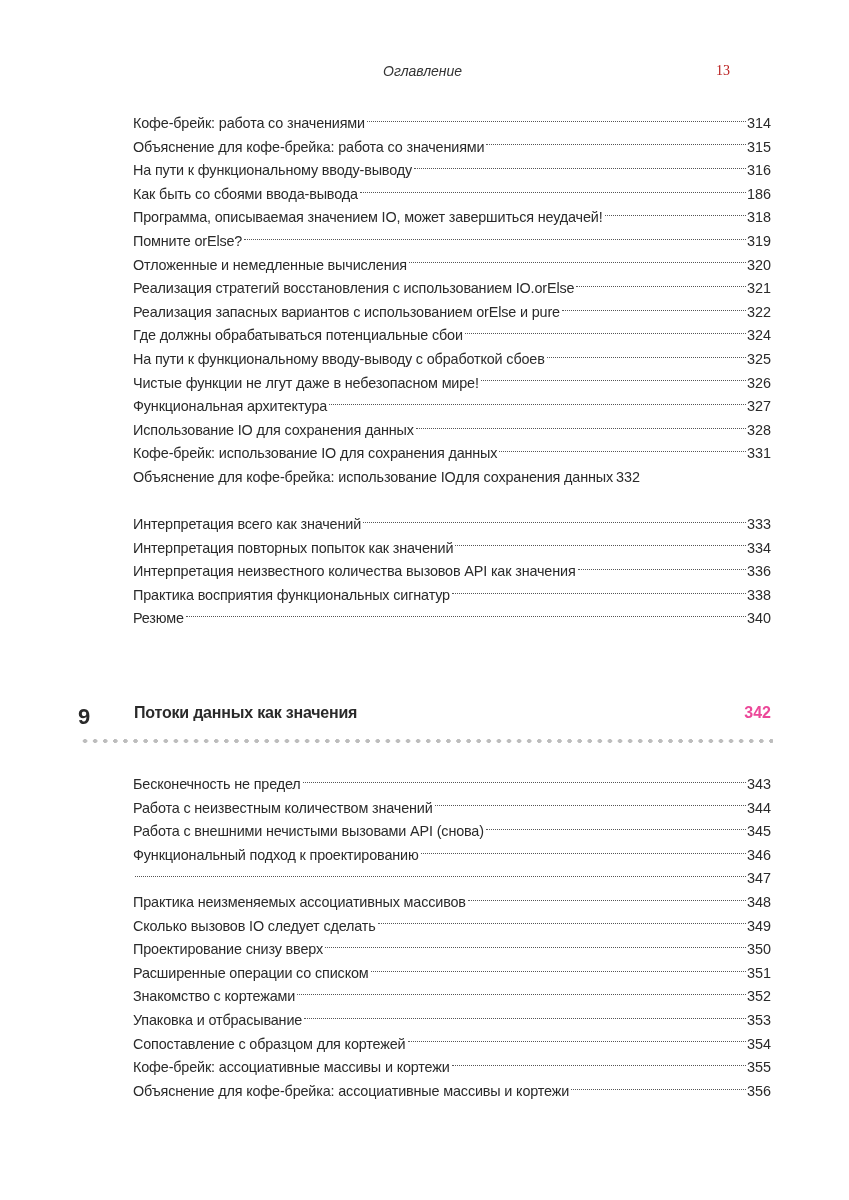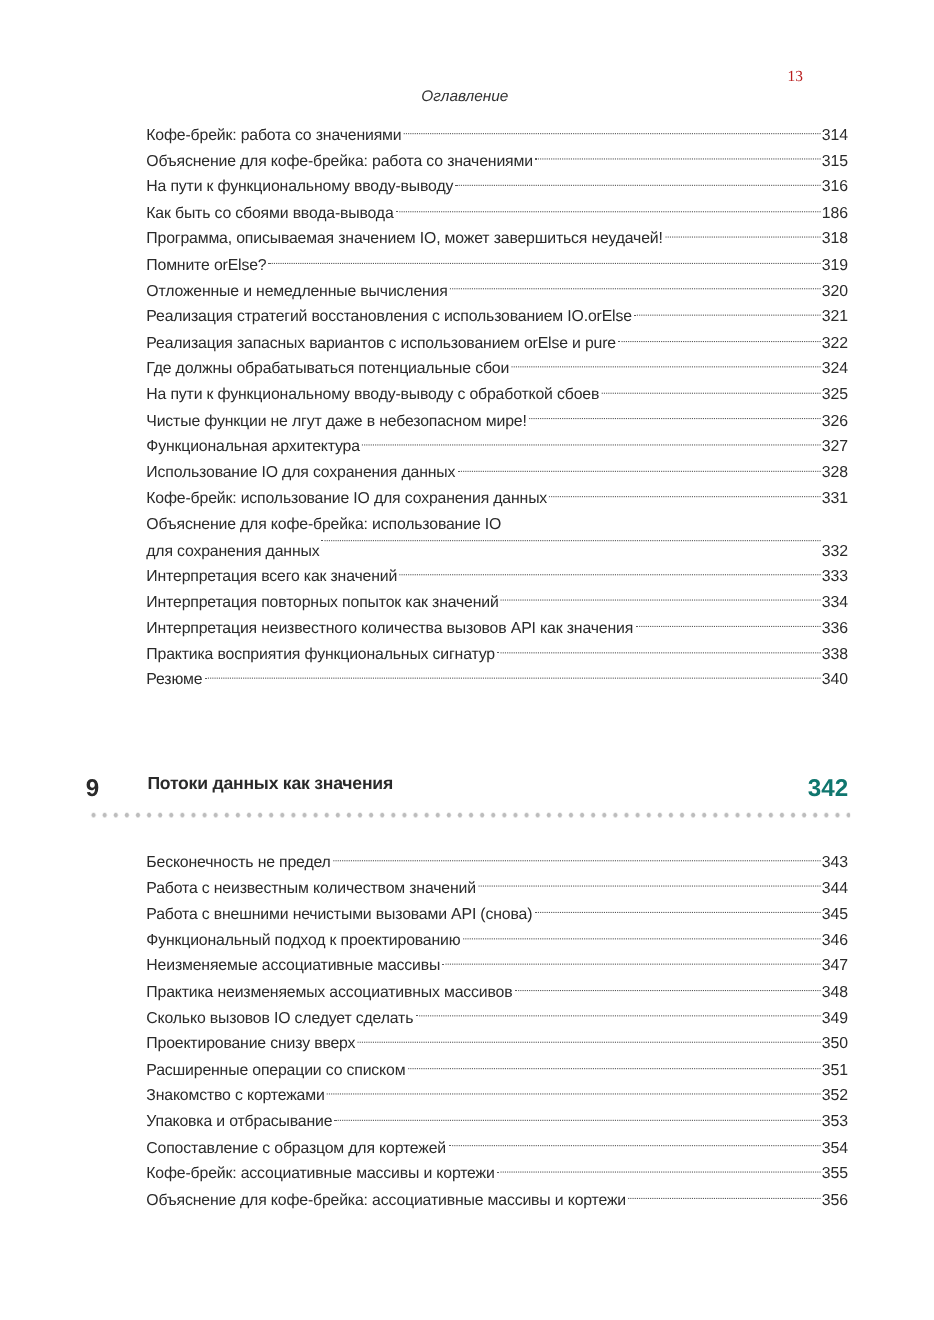--- a/index.html
+++ b/index.html
@@ -1,34 +1,34 @@
 <!DOCTYPE html>
 <html><head>
 <meta charset="utf-8">
 <style>
   html, body { margin: 0; padding: 0; background: #ffffff; }
   body { width: 849px; height: 1200px; position: relative; overflow: hidden;
          font-family: "Liberation Sans", "DejaVu Sans", sans-serif; color: #2a2a2a; }
   .running-head { position: absolute; top: 63px; left: 0; width: 849px; height: 20px; }
-  .running-title { position: absolute; left: 383px; top: 16px; font-style: italic; font-size: 14px; color: #333; }
+  .running-title { position: absolute; left: 383px; top: 0; font-style: italic; font-size: 14px; color: #333; }
   .page-number { position: absolute; left: 716px; top: 0; font-size: 14px; color: #b91c1c; font-family: Liberation Serif, serif; }
   .toc-list { position: absolute; left: 133px; width: 638px; }
   .toc-list.first { top: 112px; }
   .toc-list.second { top: 773px; }
   .toc-entry { display: flex; align-items: center; height: 23.6px; font-size: 14.4px; line-height: 23.6px; white-space: nowrap; }
-  .toc-entry.multiline { flex-direction: column; align-items: stretch; height: 47.2px; }
+  .toc-entry.multiline { flex-direction: row; align-items: stretch; height: 47.2px; }
   .toc-entry.multiline .line1 { height: 23.6px; }
   .toc-entry.multiline .line2 { display: flex; align-items: flex-start; height: 23.6px; }
   .entry-title { flex: 0 0 auto; letter-spacing: -0.15px; }
   .leader { flex: 1 1 auto; border-bottom: 1.5px dotted #555; margin: 0 1px 6px 2px; height: 1px; }
   .entry-page { flex: 0 0 auto; }
   .chapter { position: absolute; top: 704px; left: 78px; width: 693px; height: 30px; }
   .chapter-number { position: absolute; left: 0; top: 0; font-size: 22px; font-weight: bold; color: #2a2a2a; }
   .chapter-title { position: absolute; left: 56px; top: 0; font-size: 16px; font-weight: bold; color: #2a2a2a; letter-spacing: -0.2px; }
-  .chapter-page { position: absolute; right: 0; top: 0; font-size: 22px; font-weight: bold; color: #0f766e; }
+  .chapter-page { position: absolute; right: 0; top: 0; font-size: 16px; font-weight: bold; color: #ec4899; }
   .chapter-rule { position: absolute; top: 738px; left: 80px; width: 693px; height: 6px;
                   background-image: radial-gradient(circle, #bdbdbd 2px, transparent 2.2px);
                   background-size: 10.1px 6px; background-repeat: repeat-x; }
 </style>
 </head>
 <body>
 
 <div class="running-head">
   <span class="running-title">Оглавление</span>
   <span class="page-number">13</span>
@@ -167,21 +167,20 @@
       <span class="entry-title">Работа с внешними нечистыми вызовами API (снова)</span>
       <span class="leader"></span>
       <span class="entry-page">345</span>
     </div>
   <div class="toc-entry">
       <span class="entry-title">Функциональный подход к проектированию</span>
       <span class="leader"></span>
       <span class="entry-page">346</span>
     </div>
   <div class="toc-entry">
-      <span class="entry-title">Неизменяемые ассоциативные массивы</span>
       <span class="leader"></span>
       <span class="entry-page">347</span>
     </div>
   <div class="toc-entry">
       <span class="entry-title">Практика неизменяемых ассоциативных массивов</span>
       <span class="leader"></span>
       <span class="entry-page">348</span>
     </div>
   <div class="toc-entry">
       <span class="entry-title">Сколько вызовов IO следует сделать</span>

